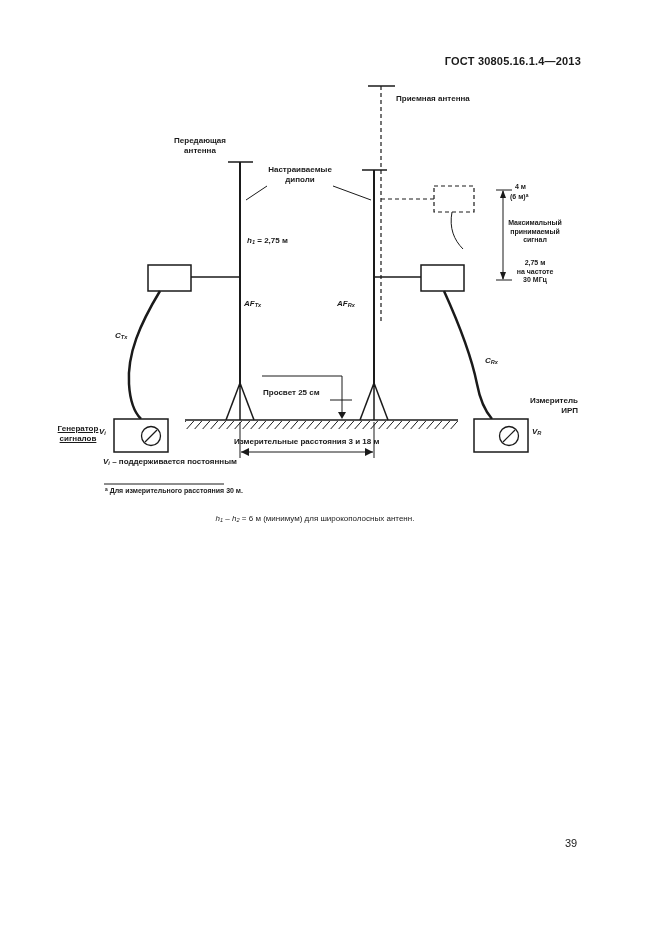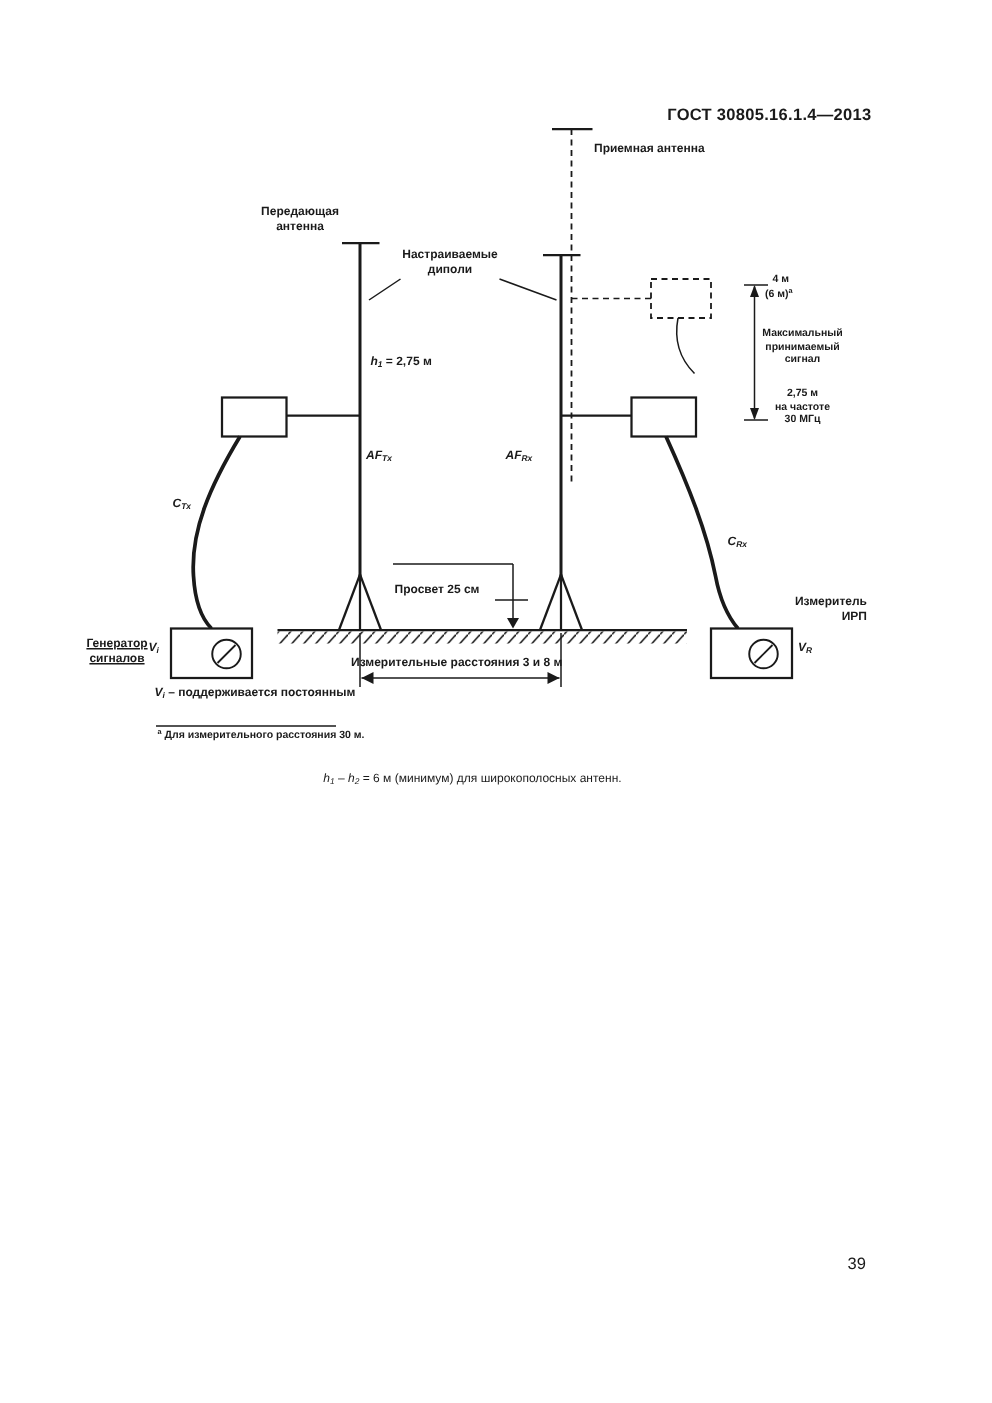--- a/index.html
+++ b/index.html
@@ -1,19 +1,19 @@
 <!DOCTYPE html>
 <html><head>
 <meta charset="utf-8">
 <style>
   * { margin:0; padding:0; box-sizing:border-box; }
   body { background:#ffffff; font-family:"Liberation Sans", sans-serif; }
   .page { position:relative; width:661px; height:935px; background:#ffffff; overflow:hidden; color:#1a1a1a; }
   svg.diagram { position:absolute; left:0; top:0; }
-  .hdr { position:absolute; top:71px; right:80px; font-size:11px; font-weight:700; letter-spacing:.2px; }
+  .hdr { position:absolute; top:55px; right:80px; font-size:11px; font-weight:700; letter-spacing:.2px; }
   .lbl { position:absolute; font-size:8px; font-weight:700; line-height:1.22; text-align:center; white-space:pre-line; color:#1a1a1a; }
   .sm  { font-size:7px; }
   .left{ text-align:left; }
   .nw  { white-space:nowrap; }
   sub { font-size:.7em; vertical-align:-.25em; line-height:1; }
   sup { font-size:.7em; vertical-align:.5em; line-height:1; }
   i { font-style:italic; }
   .note { position:absolute; left:0; top:514px; width:630px; text-align:center; font-size:8px; font-weight:400; }
   .caption { position:absolute; left:0; top:539px; width:650px; text-align:center; font-size:9.5px; font-weight:400; line-height:1.42; white-space:pre-line; }
   .pagenum { position:absolute; left:565px; top:837px; font-size:11px; }
@@ -162,21 +162,21 @@
   <div class="lbl" style="left:50px;top:424px;width:56px;text-decoration:underline;">Генератор
 сигналов</div>
 
   <div class="lbl left" style="left:99px;top:427px;"><i><span>V</span><sub>i</sub></i></div>
 
   <div class="lbl" style="left:516px;top:396px;width:62px;text-align:right;">Измеритель
 ИРП</div>
 
   <div class="lbl left" style="left:532px;top:427px;"><i><span>V</span><sub>R</sub></i></div>
 
-  <div class="lbl left nw" style="left:234px;top:437px;">Измерительные расстояния 3 и 8 м</div>
+  <div class="lbl left nw" style="left:234px;top:437px;">Измерительные расстояния 3 и 18 м</div>
 
   <div class="lbl left" style="left:103px;top:457px;"><i><span>V</span><sub>i</sub></i><span> – поддерживается постоянным</span></div>
 
   <div class="lbl left sm" style="left:105px;top:487px;"><sup>а</sup><span> Для измерительного расстояния 30 м.</span></div>
 
   <div class="note"><i><span>h</span><sub>1</sub></i><span> – </span><i><span>h</span><sub>2</sub></i><span> = 6 м (минимум) для широкополосных антенн.</span></div>
 
 
   <div class="pagenum">39</div>
 

